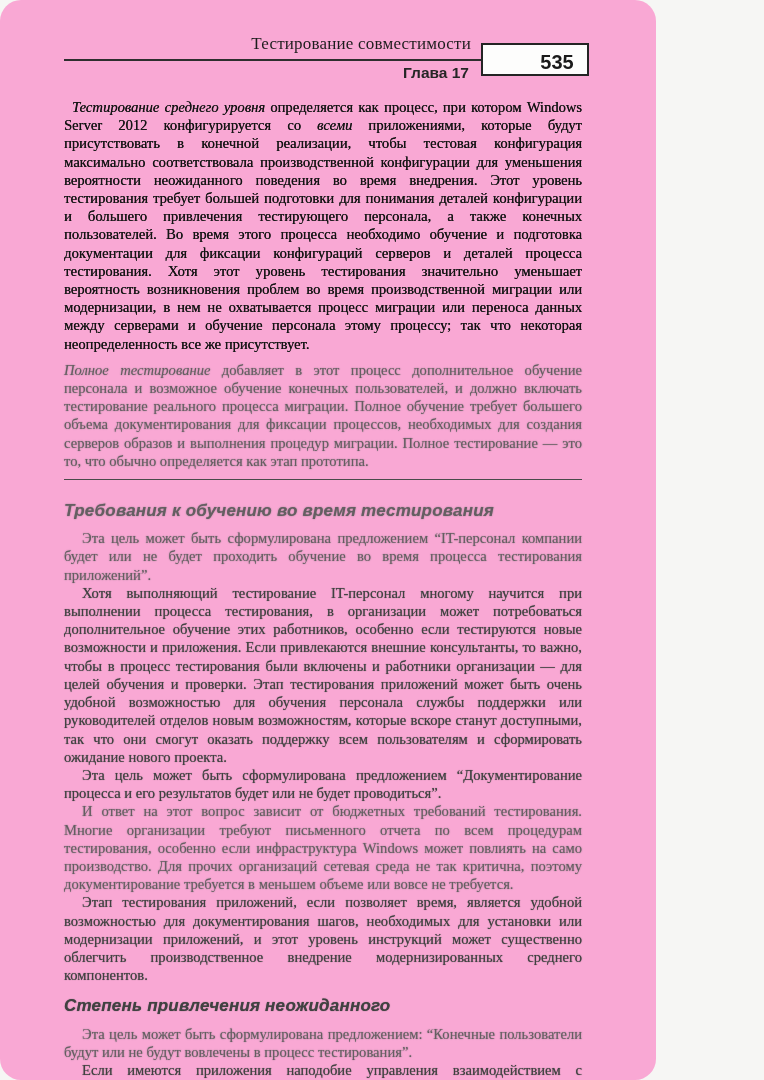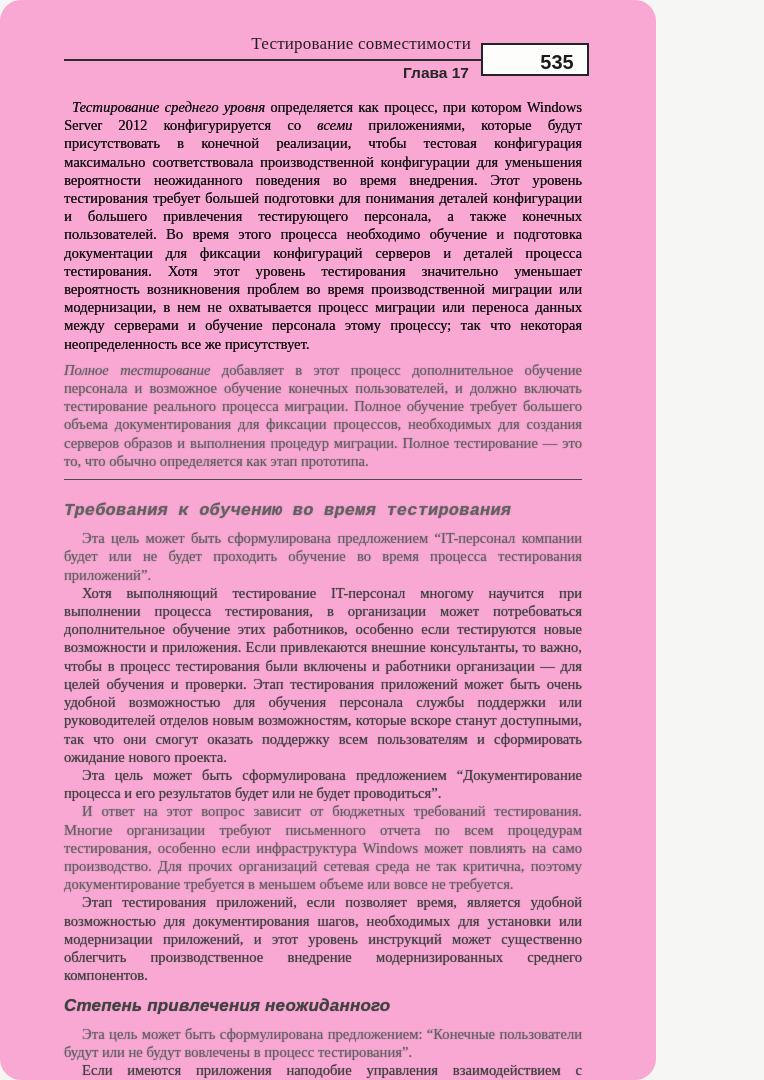--- a/index.html
+++ b/index.html
@@ -67,21 +67,21 @@
     margin:9px 0 0 0;
     filter:blur(.3px);
   }
   .sec{
     font-family:"Liberation Sans", sans-serif;
     font-weight:bold;font-style:italic;
     font-size:17px;letter-spacing:.2px;
     text-indent:0;text-align:left;
     margin:0;
   }
-  .sec-1{margin:22px 0 9px 0;font-family:Liberation Mono, monospace;}
+  .sec-1{margin:22px 0 9px 0;}
   .sec-2{margin:17px 0 9px 0;}
   .sec-3{margin:13px 0 9px 0;}
   .gap-after-p2{margin-top:8px;}
 </style>
 </head>
 <body>
 
 <div class="page">
 
   <header class="hdr">

